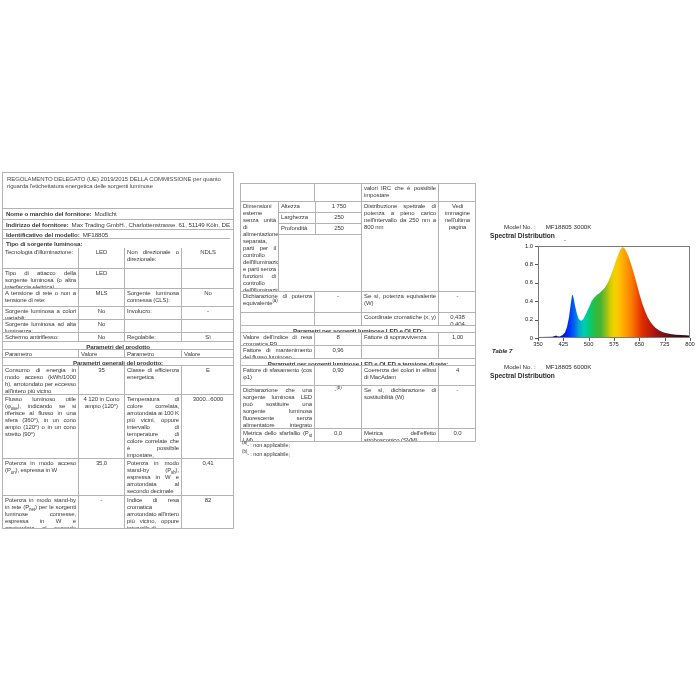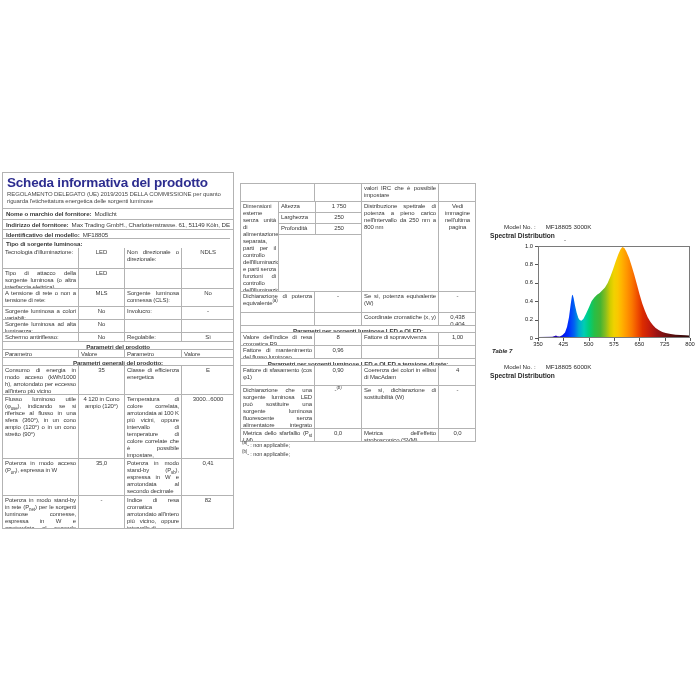--- a/index.html
+++ b/index.html
@@ -43,21 +43,20 @@
   .dash-mark{position:absolute;left:76px;top:17px;font-size:6px;color:#444;}
   .table-cap{position:absolute;left:4px;top:128px;font-size:6px;font-weight:bold;font-style:italic;color:#2a2a2a;}
   .model-line2{top:143px;}
   .spec-title2{top:152px;}
 </style>
 </head>
 <body>
 
 <div class="box" style="left:2px;top:172px;width:232px;">
   <div class="titleblock" style="height:35px;">
-    <div class="doc-title" style="color:#2d2d8f;">Scheda informativa del prodotto</div>
     <div class="doc-reg">REGOLAMENTO DELEGATO (UE) 2019/2015 DELLA COMMISSIONE per quanto riguarda l'etichettatura energetica delle sorgenti luminose</div>
   </div>
   <div class="kv" style="height:11px;">
     <span class="kl">Nome o marchio del fornitore:</span><span>Modlicht</span>
   </div>
   <div class="kv" style="height:10px;">
     <span class="kl">Indirizzo del fornitore:</span><span>Max Trading GmbH., Charlottenstrasse. 61, 51149 Köln, DE</span>
   </div>
   <div class="kv" style="height:9px;">
     <span class="kl">Identificativo del modello:</span><span>MF18805</span>

